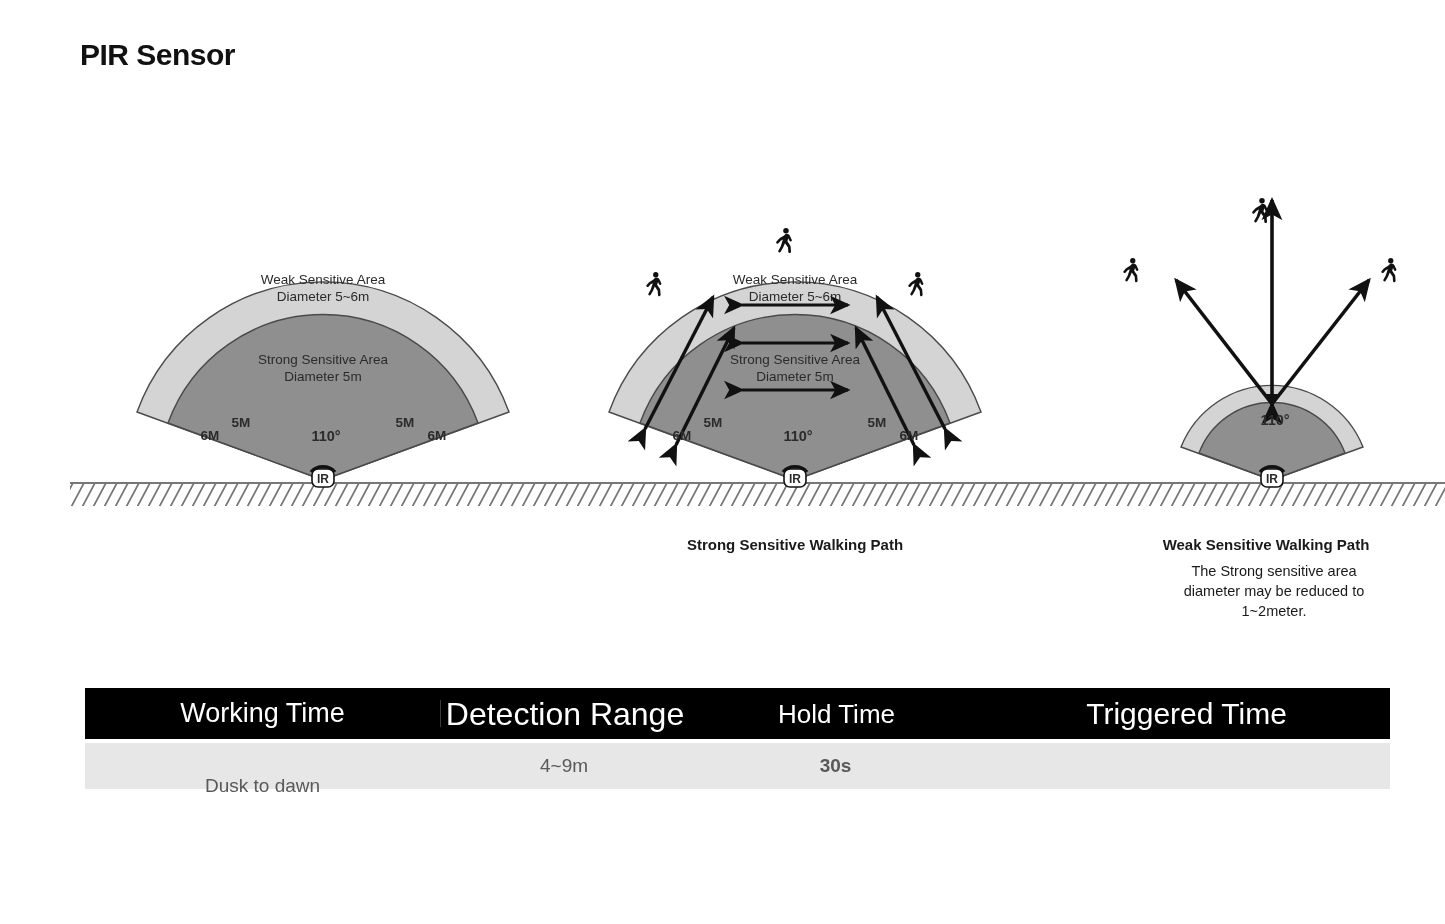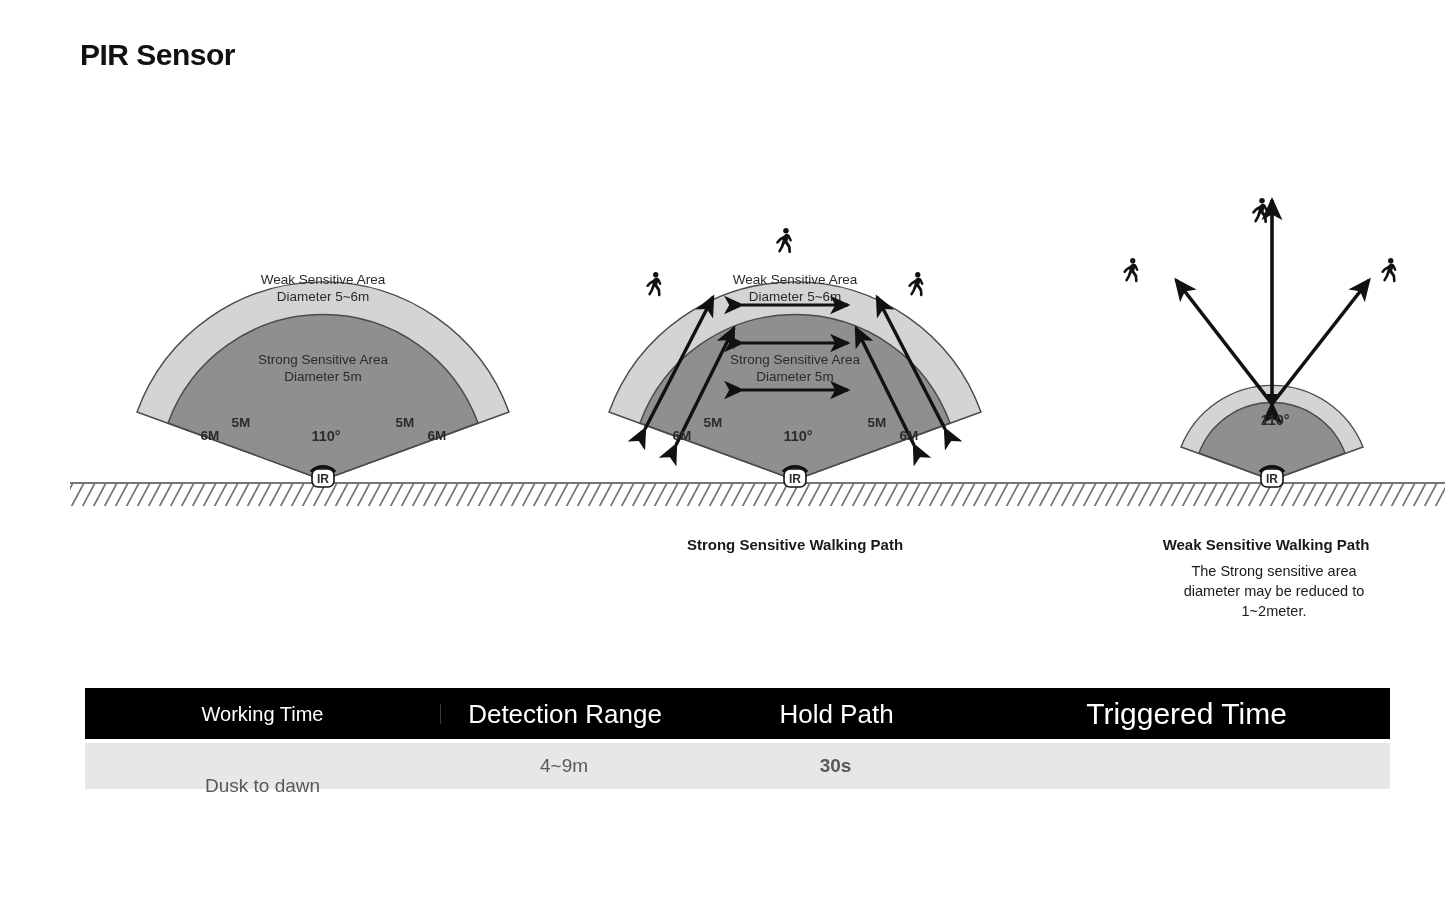--- a/index.html
+++ b/index.html
@@ -17,25 +17,25 @@
 
   
   #spec-table{
     position:absolute;left:85px;top:688px;width:1305px;
   }
   .thead-row{
     display:flex;background:#000000;height:51px;align-items:center;
   }
   .thead-cell{
     color:#ffffff;text-align:center;font-weight:normal;
-    font-size:20px;line-height:1;
+    font-size:27px;line-height:1;
     font-family:"Liberation Sans","DejaVu Sans",sans-serif;
   }
   .thead-cell.c0{width:355px;border-right:1px solid #3a3a3a;}
-  .thead-cell.c1{width:248px;font-size:26px;}
+  .thead-cell.c1{width:248px;font-size:32px;}
   .thead-cell.c2{width:295px;font-size:26px;}
   .thead-cell.c3{width:405px;font-size:30px;text-align:center;}
 
   .tbody-row{
     display:flex;background:#e7e7e7;height:46px;align-items:center;margin-top:4px;
   }
   .tbody-cell{
     color:#595959;text-align:center;font-size:19px;
     font-family:"Liberation Sans","DejaVu Sans",sans-serif;
   }
@@ -200,21 +200,21 @@
     <text class="cap-note" x="1234" y="466" text-anchor="middle">1~2meter.</text>
   </g>
 
 </svg>
 </div>
 
 <div id="spec-table">
   <div class="thead-row">
     <div class="thead-cell c0">Working Time</div>
     <div class="thead-cell c1">Detection Range</div>
-    <div class="thead-cell c2">Hold Path</div>
+    <div class="thead-cell c2">Hold Time</div>
     <div class="thead-cell c3">Triggered Time</div>
   </div>
   <div class="tbody-row">
     <div class="tbody-cell c0">Dusk to dawn</div>
     <div class="tbody-cell c1">4~9m</div>
     <div class="tbody-cell c2">30s</div>
   </div>
 </div>
 
 </body></html>

